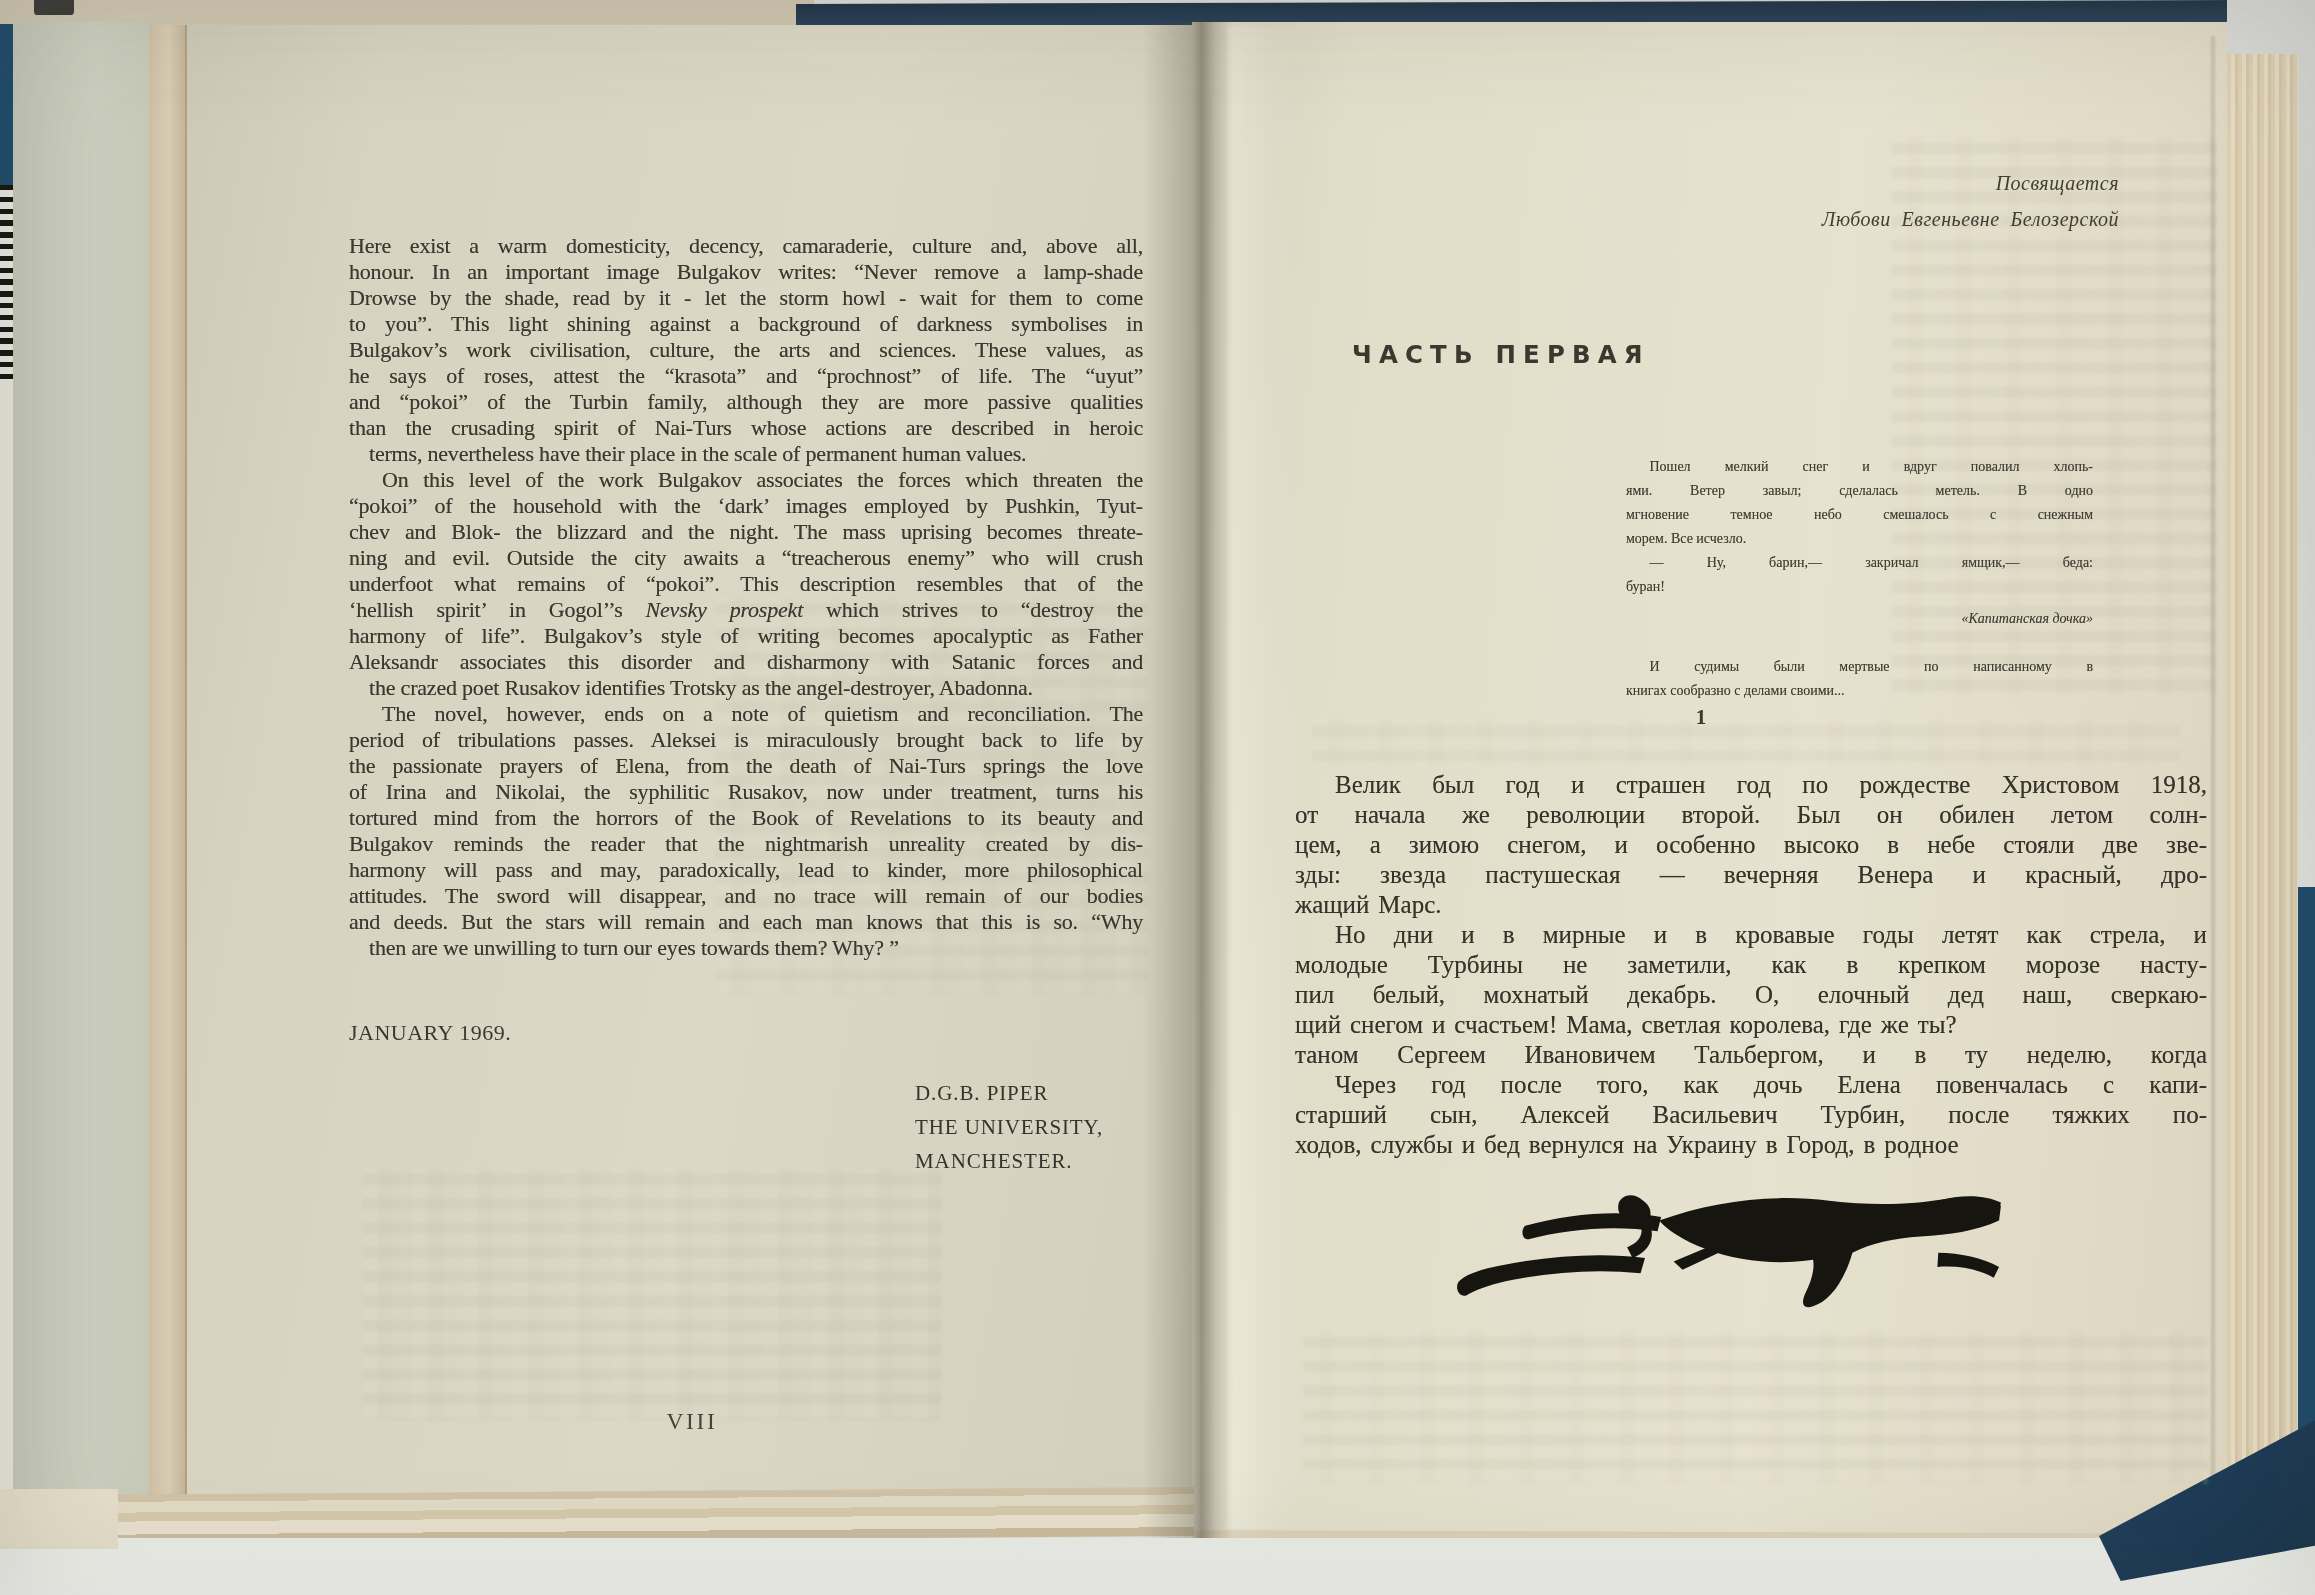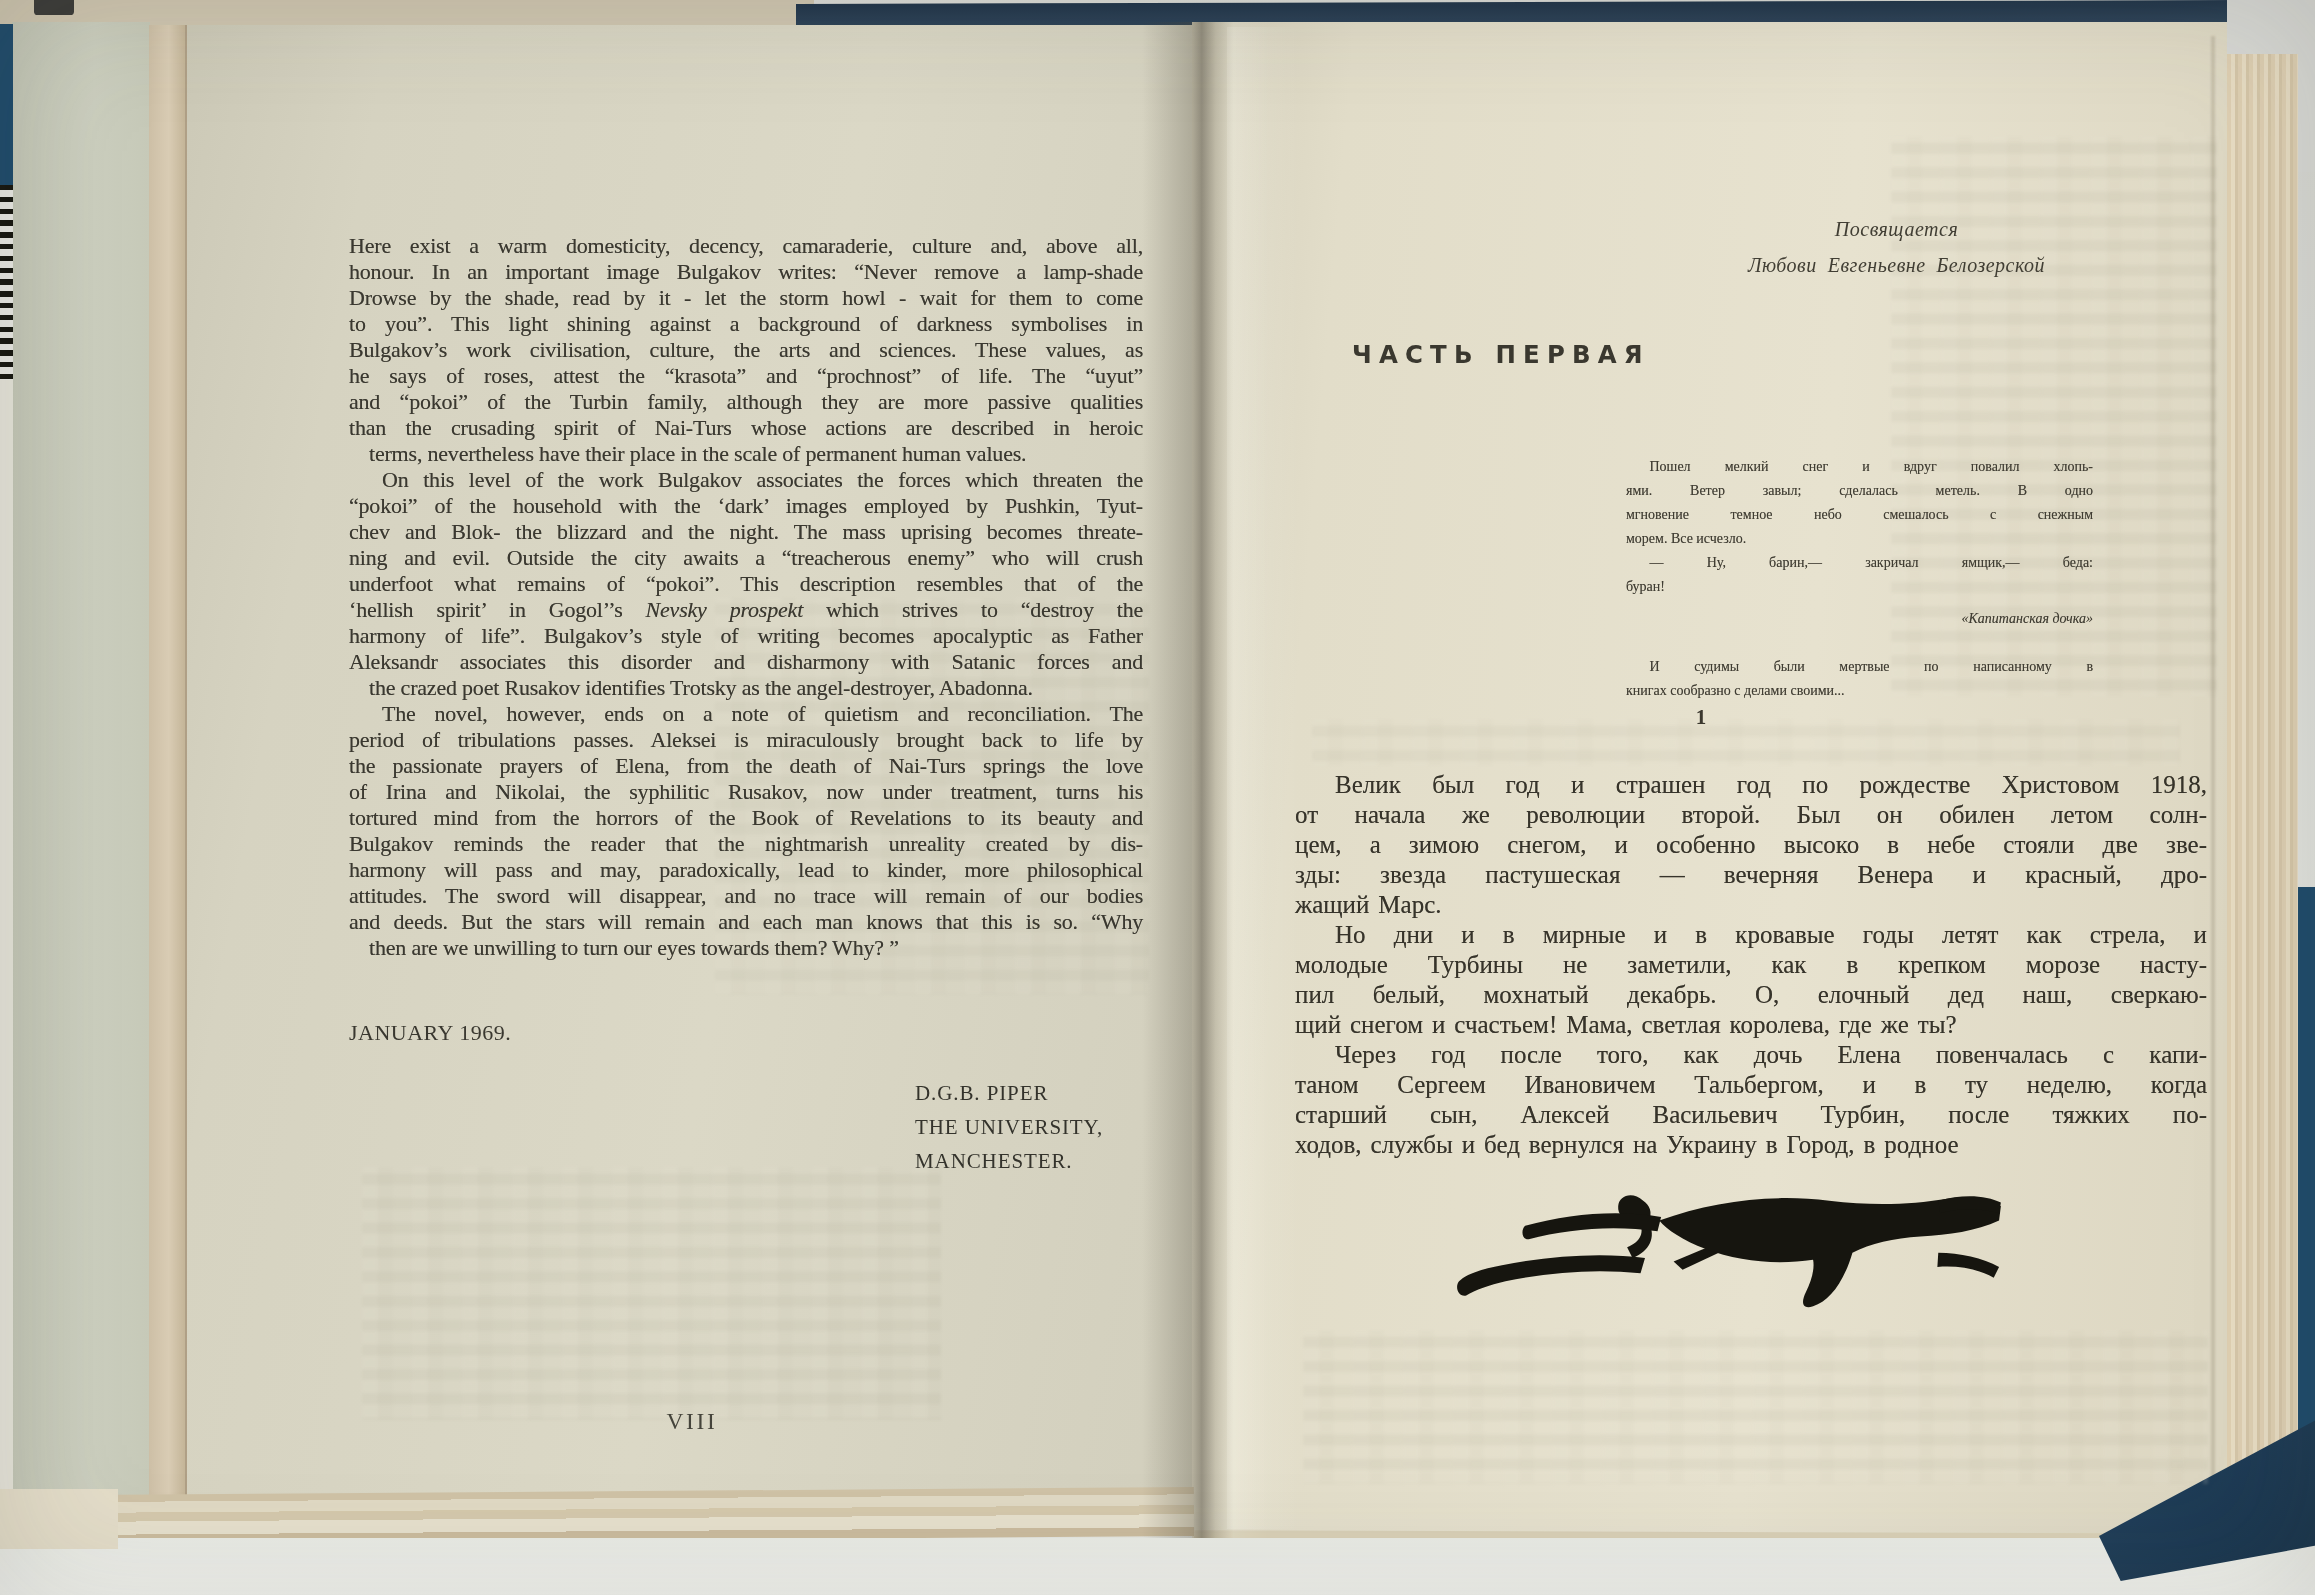--- a/index.html
+++ b/index.html
@@ -57,22 +57,22 @@
   .intro{left:349px;top:233px;width:794px;font-size:22px;line-height:26px;
     letter-spacing:-0.2px;color:var(--ink,#3a3830);text-shadow:0 0 0.5px rgba(58,56,48,.55);z-index:3;}
   .intro .line{text-align:justify;text-align-last:justify;}
   .intro .line.last{text-align-last:left;margin-left:20px;}
   .intro .line.indent{text-indent:33px;}
   .date-line{left:349px;top:1020px;font-size:22px;letter-spacing:0.5px;color:var(--ink,#3a3830);z-index:3;}
   .signature{left:915px;top:1076px;font-size:21px;line-height:34px;letter-spacing:0.9px;color:#34332c;z-index:3;}
   .folio{left:633px;top:1408px;width:118px;text-align:center;font-size:23.5px;letter-spacing:2.7px;color:#45443b;z-index:3;}
 
   
-  .dedication{left:1674px;top:165px;width:445px;text-align:center;font-style:italic;
-    font-size:20px;line-height:36px;letter-spacing:0.5px;word-spacing:5.4px;color:#413e34;z-index:3;margin-top:46px;}
+  .dedication{left:1674px;top:165px;width:445px;text-align:right;font-style:italic;
+    font-size:20px;line-height:36px;letter-spacing:0.5px;word-spacing:5.4px;color:#413e34;z-index:3;}
   .part-heading{left:1306px;top:340px;font-family:"DejaVu Sans",sans-serif;font-weight:bold;
     font-size:24.4px;letter-spacing:7.2px;color:#3a382f;z-index:3;margin-left:46px;}
   .epigraph{left:1626px;top:455px;width:467px;font-size:14px;line-height:24px;
     color:#403d33;text-shadow:0 0 0.4px rgba(64,61,51,.5);z-index:3;}
   .epigraph .line{text-align:justify;text-align-last:justify;}
   .epigraph .line.last{text-align-last:left;}
   .epigraph .line.indent{text-indent:23.5px;}
   .epigraph .line.source{text-align-last:right;font-style:italic;margin:8.1px 0 24.4px;}
   .chapter-no{left:1294px;top:705px;width:814px;text-align:center;font-size:21px;font-weight:600;color:#3b382e;z-index:3;}
   .body-ru{left:1295px;top:770px;width:912px;font-size:25px;line-height:30px;
@@ -184,22 +184,22 @@
       <div class="line" data-name="text-line">зды: звезда пастушеская — вечерняя Венера и красный, дро-</div>
       <div class="line last" data-name="text-line">жащий Марс.</div>
     </div>
     <div class="para" data-name="paragraph">
       <div class="line indent" data-name="text-line">Но дни и в мирные и в кровавые годы летят как стрела, и</div>
       <div class="line" data-name="text-line">молодые Турбины не заметили, как в крепком морозе насту-</div>
       <div class="line" data-name="text-line">пил белый, мохнатый декабрь. О, елочный дед наш, сверкаю-</div>
       <div class="line last" data-name="text-line">щий снегом и счастьем! Мама, светлая королева, где же ты?</div>
     </div>
     <div class="para" data-name="paragraph">
+      <div class="line" data-name="text-line">таном Сергеем Ивановичем Тальбергом, и в ту неделю, когда</div>
       <div class="line indent" data-name="text-line">Через год после того, как дочь Елена повенчалась с капи-</div>
-      <div class="line" data-name="text-line">таном Сергеем Ивановичем Тальбергом, и в ту неделю, когда</div>
       <div class="line" data-name="text-line">старший сын, Алексей Васильевич Турбин, после тяжких по-</div>
       <div class="line last" data-name="text-line">ходов, службы и бед вернулся на Украину в Город, в родное</div>
     </div>
   </div>
 
 <div class="abs illustration" data-name="ink-brush-illustration">
   <svg width="568" height="152" viewBox="0 0 630 170" data-name="ink-brush-drawing">
     <g fill="#16150f">
       <path d="M228,30 c-12,-11 -27,-6 -28,6 c-1,11 10,19 22,15 c9,14 3,25 -12,31 l6,12 c19,-8 27,-23 18,-41 c5,-10 1,-18 -6,-23 z"></path>
       <path d="M96,58 c50,-14 104,-18 152,-10 l-4,16 c-49,-7 -99,-3 -144,9 c-8,1 -9,-11 -4,-15 z"></path>

